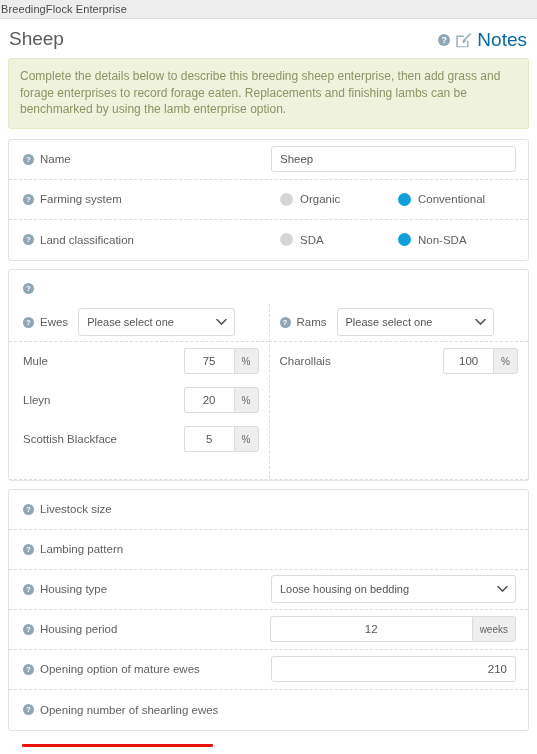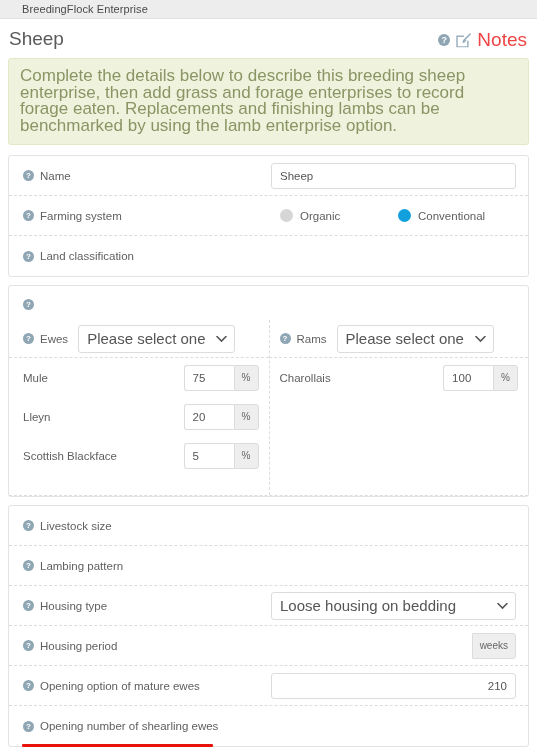--- a/index.html
+++ b/index.html
@@ -12,21 +12,21 @@
   }
   body { overflow: hidden; position: relative; }
 
   
   .topbar {
     height: 19px;
     background: #ededed;
     border-bottom: 1px solid #e0e0e0;
     display: flex;
     align-items: center;
-    padding-left: 22px;
+    padding-left: 1px;
   }
   .topbar-title {
     font-size: 11px;
     color: #4a4a4a;
     letter-spacing: .1px;
   }
 
   
   .headrow {
     display: flex;
@@ -41,21 +41,21 @@
     line-height: 22px;
   }
   .notes-block {
     display: flex;
     align-items: center;
     gap: 5px;
     color: #8fa8b8;
   }
   .notes-label {
     font-size: 19px;
-    color: #ef4444;
+    color: #0369a1;
     line-height: 20px;
   }
   .notes-icon svg { display: block; }
 
   
   .help {
     display: inline-block;
     width: 11px; height: 11px;
     border-radius: 50%;
     background: #8fa6b5;
@@ -71,21 +71,21 @@
   .help.lg { width: 12px; height: 12px; line-height: 12px; font-size: 9px; }
 
   
   .alert {
     margin: 2px 8px 10px 8px;
     background: #eff3dd;
     border: 1px solid #e2e9c6;
     border-radius: 3px;
     padding: 9px 11px 10px 11px;
     color: #8a9464;
-    font-size: 17px;
+    font-size: 12px;
     line-height: 16.5px;
   }
 
   
   .panel {
     margin: 0 8px;
     border: 1px solid #e3e3e3;
     border-radius: 3px;
     background: #fff;
   }
@@ -124,21 +124,21 @@
     outline: none;
   }
   .txt.wide { width: 245px; }
   .txt.num  { width: 245px; text-align: right; margin-left: 12px; }
   .sel {
     -webkit-appearance: none; appearance: none;
     border: 1px solid #dcdcdc;
     border-radius: 3px;
     height: 28px;
     width: 245px;
-    font-size: 15px;
+    font-size: 11px;
     color: #555;
     padding: 0 24px 0 8px;
     background: #fff;
     font-family: "Liberation Sans", sans-serif;
     outline: none;
   }
   .selwrap { position: relative; display: inline-block; }
   .selwrap .chev {
     position: absolute; right: 8px; top: 50%;
     transform: translateY(-50%);
@@ -148,21 +148,21 @@
     line-height: 1;
   }
   .chev svg { display: block; }
 
   
   .igroup { display: flex; align-items: stretch; }
   .igroup .txt {
     border-top-right-radius: 0;
     border-bottom-right-radius: 0;
     border-right: none;
-    text-align: left;
+    text-align: center;
   }
   .addon {
     display: flex; align-items: center; justify-content: center;
     border: 1px solid #dcdcdc;
     border-top-right-radius: 3px;
     border-bottom-right-radius: 3px;
     background: #eeeeee;
     color: #666;
     font-size: 10px;
     padding: 0 7px;
@@ -286,20 +286,30 @@
         <span class="dot on"></span>
         <span>Conventional</span>
       </label>
     </div>
   </div>
 
   <div class="row">
     <div class="row-label">
       <span class="help">?</span>
       <span>Land classification</span>
+    </div>
+    <div class="row-control radios">
+      <label class="radio-opt">
+        <span class="dot"></span>
+        <span>SDA</span>
+      </label>
+      <label class="radio-opt">
+        <span class="dot on"></span>
+        <span>Non-SDA</span>
+      </label>
     </div>
   </div>
 </div>
 
 <div class="panel" style="margin-top:8px">
 
   <div class="bc-head">
     <span class="help">?</span>
   </div>
 
@@ -418,20 +428,21 @@
     </div>
   </div>
 
   <div class="row">
     <div class="row-label">
       <span class="help">?</span>
       <span>Housing period</span>
     </div>
     <div class="row-control">
       <span class="igroup">
+        <input class="txt" style="width: 202px;" type="text" value="12">
         <span class="addon">weeks</span>
       </span>
     </div>
   </div>
 
   <div class="row">
     <div class="row-label">
       <span class="help">?</span>
       <span>Opening option of mature ewes</span>
     </div>

